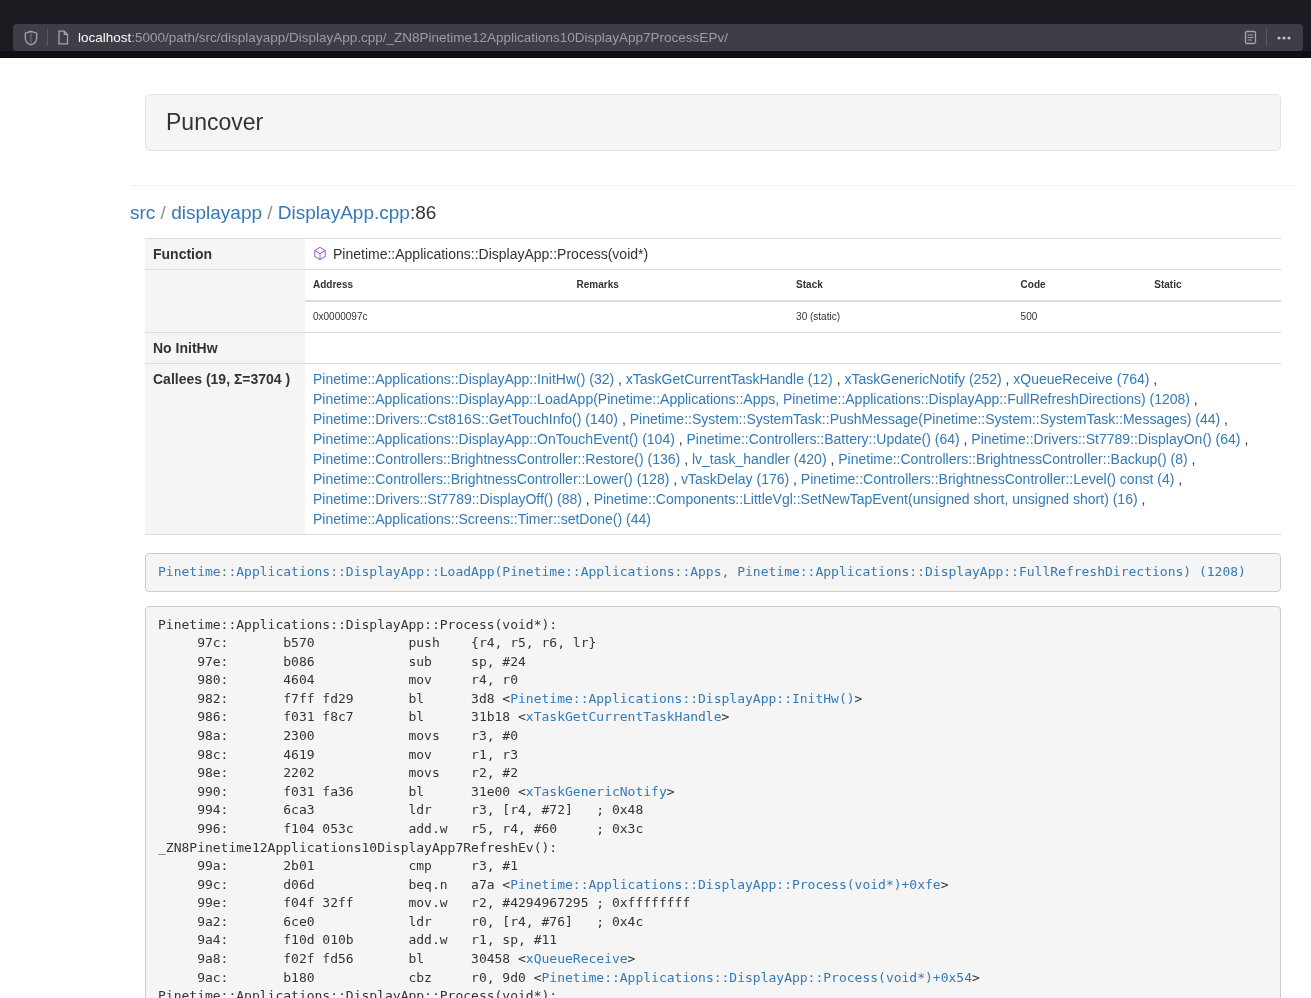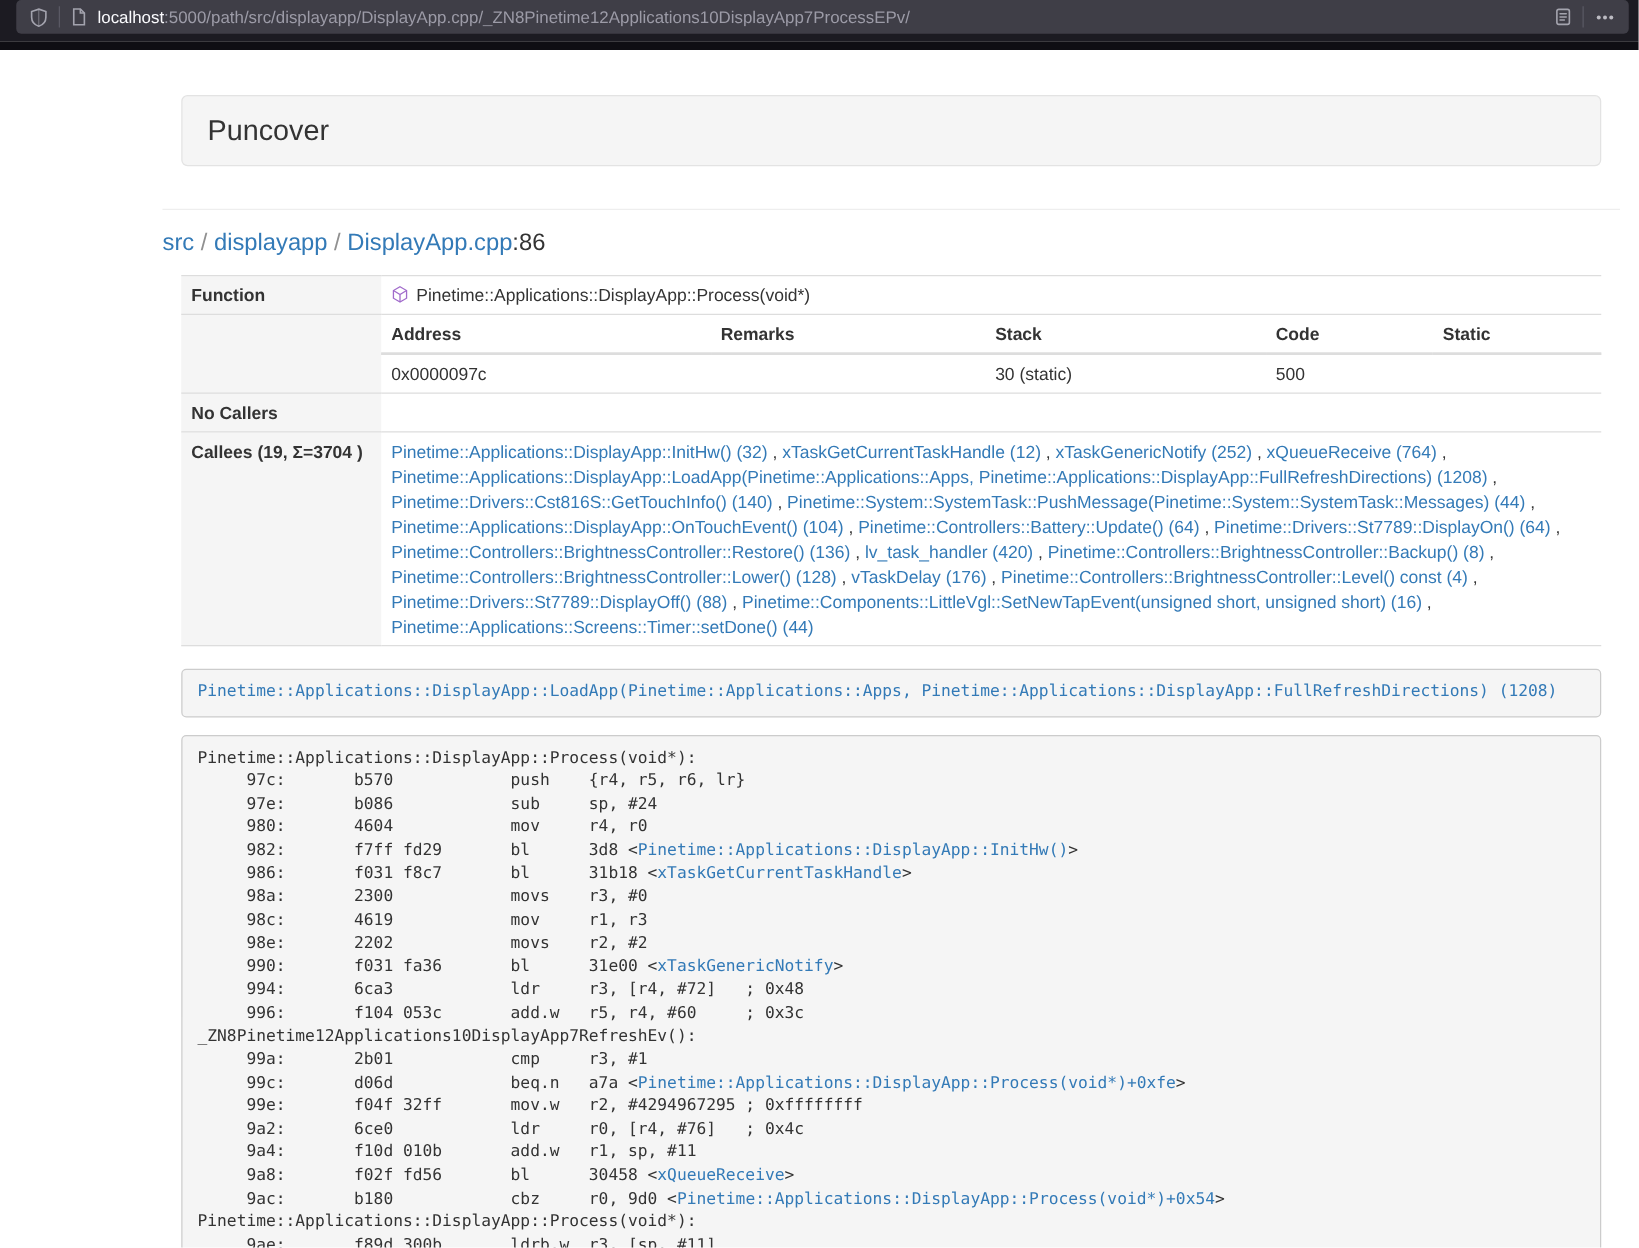--- a/index.html
+++ b/index.html
@@ -17,21 +17,21 @@
     --url-host:#fbfbfe;
     --text:#333333;
   }
   *{box-sizing:border-box;}
   html,body{margin:0;padding:0;}
   body{
     width:1311px;height:998px;overflow:hidden;background:#fff;
     font-family:"Liberation Sans",sans-serif;color:var(--text);
   }
   
-  .toolbar{height:33px;background:var(--toolbar-bg);display:flex;align-items:flex-start;padding:0 8px 0 13px;}
+  .toolbar{height:51px;background:var(--toolbar-bg);display:flex;align-items:flex-end;padding:0 8px 0 13px;}
   .urlbar{
     flex:1;height:27px;background:var(--urlbar-bg);border-radius:4px;
     display:flex;align-items:center;padding:0 10px;color:var(--url-dim);
     font-size:13.5px;white-space:nowrap;overflow:hidden;
   }
   .tb-sep{width:1px;height:17px;background:#5a5964;margin:0 8px;flex:none;}
   .tb-icon{flex:none;display:flex;align-items:center;opacity:.85;}
   .url-text{margin-left:8px;overflow:hidden;text-overflow:clip;flex:none;}
   .url-text .host{color:var(--url-host);}
   .urlbar .spacer{flex:1;}
@@ -55,21 +55,21 @@
     padding:5px 8px;vertical-align:top;border-top:1px solid var(--table-border);line-height:20px;
   }
   table.sym>tbody>tr>td{
     padding:5px 8px;vertical-align:top;border-top:1px solid var(--table-border);line-height:20px;
   }
   table.sym>tbody>tr:last-child>th.rowlab,
   table.sym>tbody>tr:last-child>td{border-bottom:1px solid var(--table-border);}
   table.sym>tbody>tr>td.no-pad{padding:0;}
   .cube{vertical-align:-2px;margin-right:6px;}
   
-  table.inner{width:100%;border-collapse:collapse;font-size:14px;}
+  table.inner{width:100%;border-collapse:collapse;font-size:10px;}
   table.inner th{
     text-align:left;font-weight:bold;padding:5px 8px;line-height:20px;
     border-bottom:2px solid var(--table-border);
   }
   table.inner td{padding:5px 8px;line-height:20px;}
   .c-addr{width:27%;} .c-rem{width:22.5%;} .c-stack{width:23%;margin-top:18px;} .c-code{width:13.7%;} .c-static{width:13.8%;}
   
   pre{
     font-family:"DejaVu Sans Mono",monospace;font-size:13px;line-height:1.43;
     background:var(--panel-bg);border:1px solid var(--pre-border);border-radius:4px;
@@ -157,21 +157,21 @@
                 <td></td>
                 <td>30 (static)</td>
                 <td>500</td>
                 <td></td>
               </tr>
             </tbody>
           </table>
         </td>
       </tr>
       <tr>
-        <th class="rowlab">No Callers</th>
+        <th class="rowlab">No InitHw</th>
         <td></td>
       </tr>
       <tr>
         <th class="rowlab">Callees (19, Σ=3704 )</th>
         <td><a class="lnk">Pinetime::Applications::DisplayApp::InitHw() (32)</a> , <a class="lnk">xTaskGetCurrentTaskHandle (12)</a> , <a class="lnk">xTaskGenericNotify (252)</a> , <a class="lnk">xQueueReceive (764)</a> , <a class="lnk">Pinetime::Applications::DisplayApp::LoadApp(Pinetime::Applications::Apps, Pinetime::Applications::DisplayApp::FullRefreshDirections) (1208)</a> , <a class="lnk">Pinetime::Drivers::Cst816S::GetTouchInfo() (140)</a> , <a class="lnk">Pinetime::System::SystemTask::PushMessage(Pinetime::System::SystemTask::Messages) (44)</a> , <a class="lnk">Pinetime::Applications::DisplayApp::OnTouchEvent() (104)</a> , <a class="lnk">Pinetime::Controllers::Battery::Update() (64)</a> , <a class="lnk">Pinetime::Drivers::St7789::DisplayOn() (64)</a> , <a class="lnk">Pinetime::Controllers::BrightnessController::Restore() (136)</a> , <a class="lnk">lv_task_handler (420)</a> , <a class="lnk">Pinetime::Controllers::BrightnessController::Backup() (8)</a> , <a class="lnk">Pinetime::Controllers::BrightnessController::Lower() (128)</a> , <a class="lnk">vTaskDelay (176)</a> , <a class="lnk">Pinetime::Controllers::BrightnessController::Level() const (4)</a> , <a class="lnk">Pinetime::Drivers::St7789::DisplayOff() (88)</a> , <a class="lnk">Pinetime::Components::LittleVgl::SetNewTapEvent(unsigned short, unsigned short) (16)</a> , <a class="lnk">Pinetime::Applications::Screens::Timer::setDone() (44)</a></td>
       </tr>
     </tbody>
   </table>
 
   <pre class="hl"><a>Pinetime::Applications::DisplayApp::LoadApp(Pinetime::Applications::Apps, Pinetime::Applications::DisplayApp::FullRefreshDirections) (1208)</a></pre>

